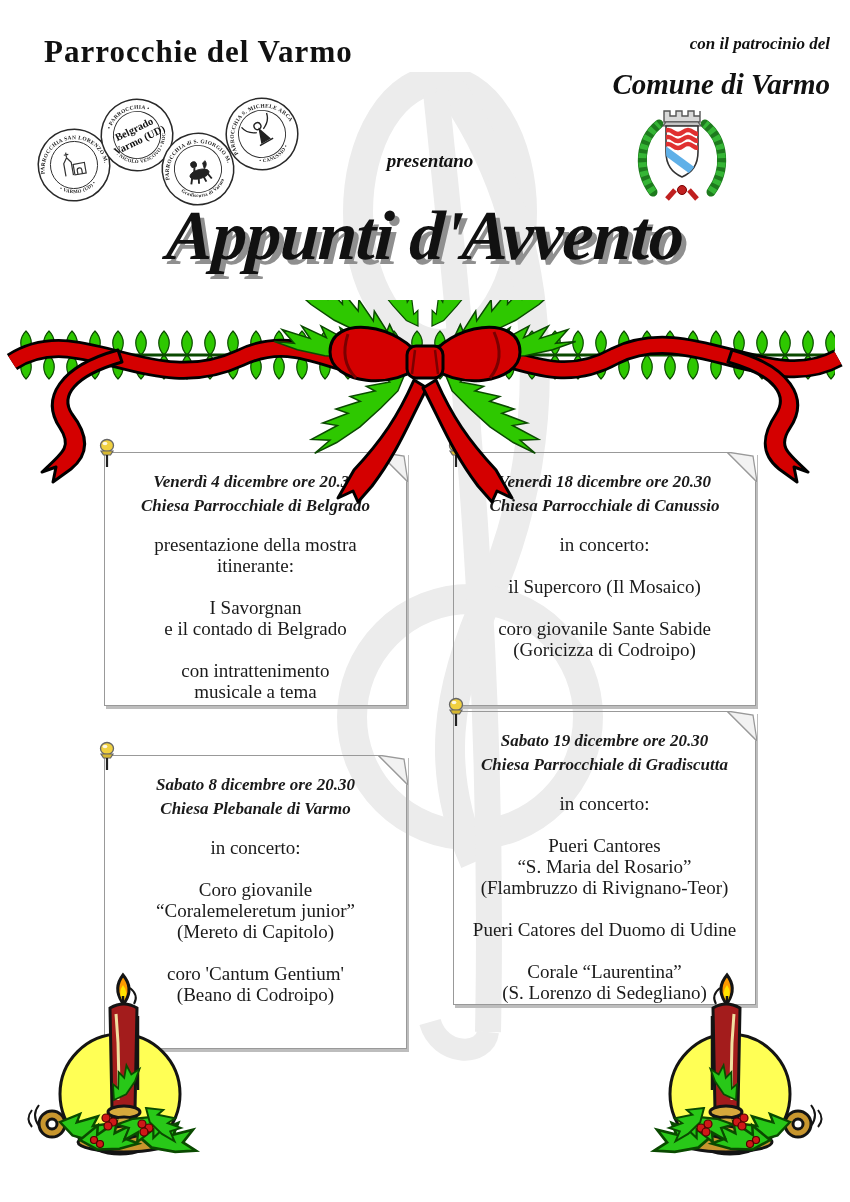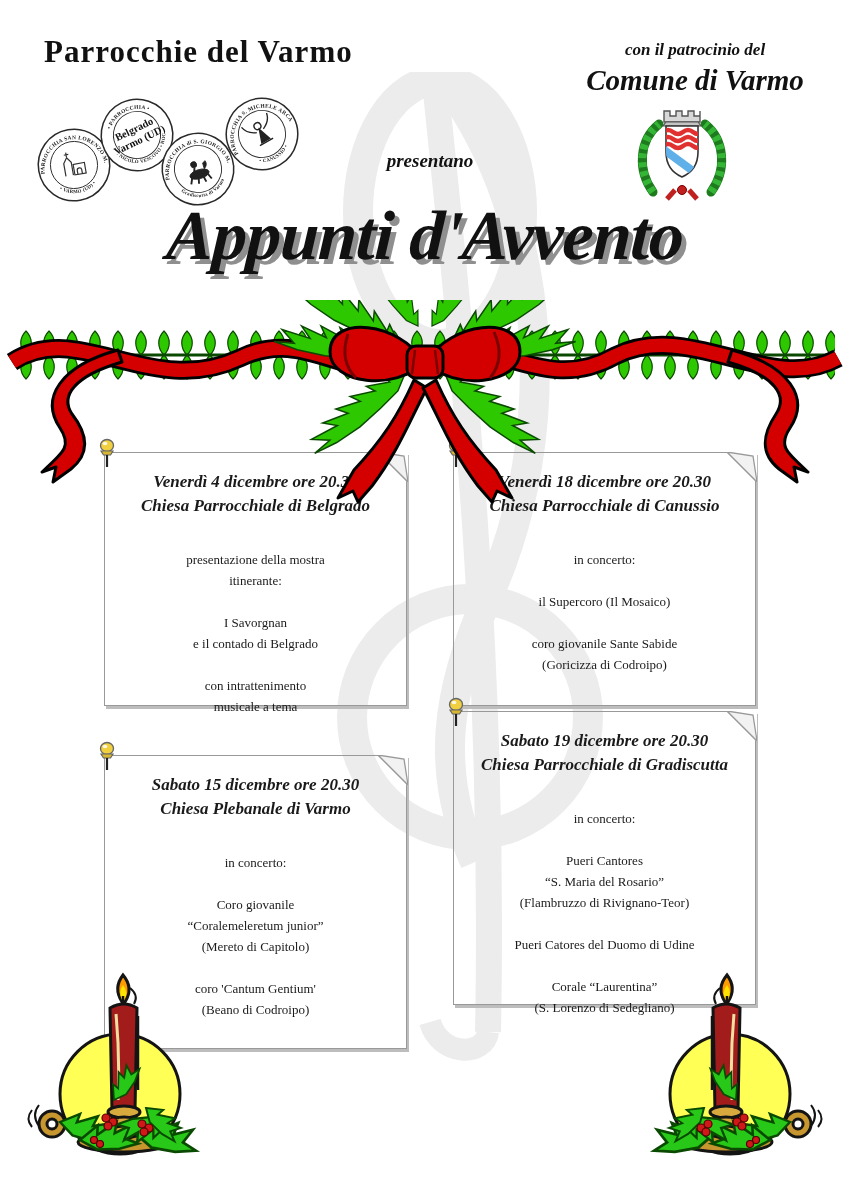--- a/index.html
+++ b/index.html
@@ -7,23 +7,23 @@
        font-family:"Liberation Serif",serif;color:#111}
   svg{display:block}
   .abs{position:absolute}
 
   
   #watermark{left:250px;top:72px;z-index:0;pointer-events:none}
 
   
   #org-title{left:44px;top:34px;font-size:31px;font-weight:bold;
              letter-spacing:1px;z-index:2}
-  #patron{left:560px;top:40px;width:270px;text-align:center;z-index:2}
+  #patron{left:560px;top:34px;width:270px;text-align:right;z-index:2}
   #patron .line1{font-size:17px;font-weight:bold;font-style:italic}
-  #patron .line2{font-size:29px;font-weight:bold;font-style:italic;margin-top:4px}
+  #patron .line2{font-size:29px;font-weight:bold;font-style:italic;margin-top:14px}
   #presentano{left:0;top:150px;width:860px;text-align:center;font-size:19px;
               font-weight:bold;font-style:italic;z-index:2}
   #poster-title{left:0;top:196px;width:850px;text-align:center;margin:0;
                 font-size:70px;font-weight:bold;font-style:italic;z-index:2;
                 transform:skewX(-3deg);letter-spacing:-1px;
                 text-shadow:5px 5px 0 #8f8f8f}
 
   
   .seal{width:76px;height:76px;z-index:2}
   .seal svg{width:100%;height:100%}
@@ -41,21 +41,21 @@
   #coat-of-arms{left:633px;top:100px;z-index:2}
 
   
   #garland{left:0;top:300px;z-index:4;pointer-events:none}
 
   
   .card{position:absolute;background:transparent;border:1.5px solid #999;
         box-shadow:2px 3px 0 #bdbdbd;text-align:center;color:#1a1a1a;z-index:2}
   .card .date{font-weight:bold;font-style:italic;font-size:17px;line-height:24px;
         white-space:pre-line;margin-top:17px}
-  .card .body{font-size:13px;line-height:21px;white-space:pre-line;margin-top:31px}
+  .card .body{font-size:19px;line-height:21px;white-space:pre-line;margin-top:16px}
   #card1{left:104px;top:452px;width:301px;height:252px}
   #card2{left:453px;top:452px;width:301px;height:252px}
   #card3{left:104px;top:755px;width:301px;height:292px}
   #card4{left:453px;top:711px;width:301px;height:292px}
   .pin{position:absolute;left:-9px;top:-15px}
   .fold{position:absolute;right:-1.5px;top:-1.5px}
 
   
   #candle-left{left:18px;top:972px;z-index:5}
   #candle-right{left:622px;top:972px;z-index:5;transform:scaleX(-1)}
@@ -269,21 +269,21 @@
     <ellipse cx="11" cy="7.5" rx="6.5" ry="6" fill="#f0d040" stroke="#666" stroke-width="1.3"></ellipse>
     <path d="M5 13 h12 l-2.5 4 h-7 Z" fill="#d8b830" stroke="#666" stroke-width="1.2"></path>
     <ellipse cx="9" cy="5.5" rx="2.4" ry="1.8" fill="#fff" opacity=".85"></ellipse>
     <path d="M11 17 V29" stroke="#222" stroke-width="2.2"></path>
   </svg>
   <svg class="fold" width="30" height="30" viewBox="0 0 30 30">
     <path d="M0 0 H30 V30 Z" fill="#fff"></path>
     <path d="M0 0 L30 30" stroke="#bbb" stroke-width="1.5"></path>
     <path d="M0 0 L26 4 L30 30 Z" fill="#f2f2f2" stroke="#999" stroke-width="1.3"></path>
   </svg>
-  <div class="date">Sabato 15 dicembre ore 20.30
+  <div class="date">Sabato 8 dicembre ore 20.30
 Chiesa Plebanale di Varmo</div>
   <div class="body">in concerto:
 
 Coro giovanile
 “Coralemeleretum junior”
 (Mereto di Capitolo)
 
 coro 'Cantum Gentium'
 (Beano di Codroipo)</div>
 </div>

